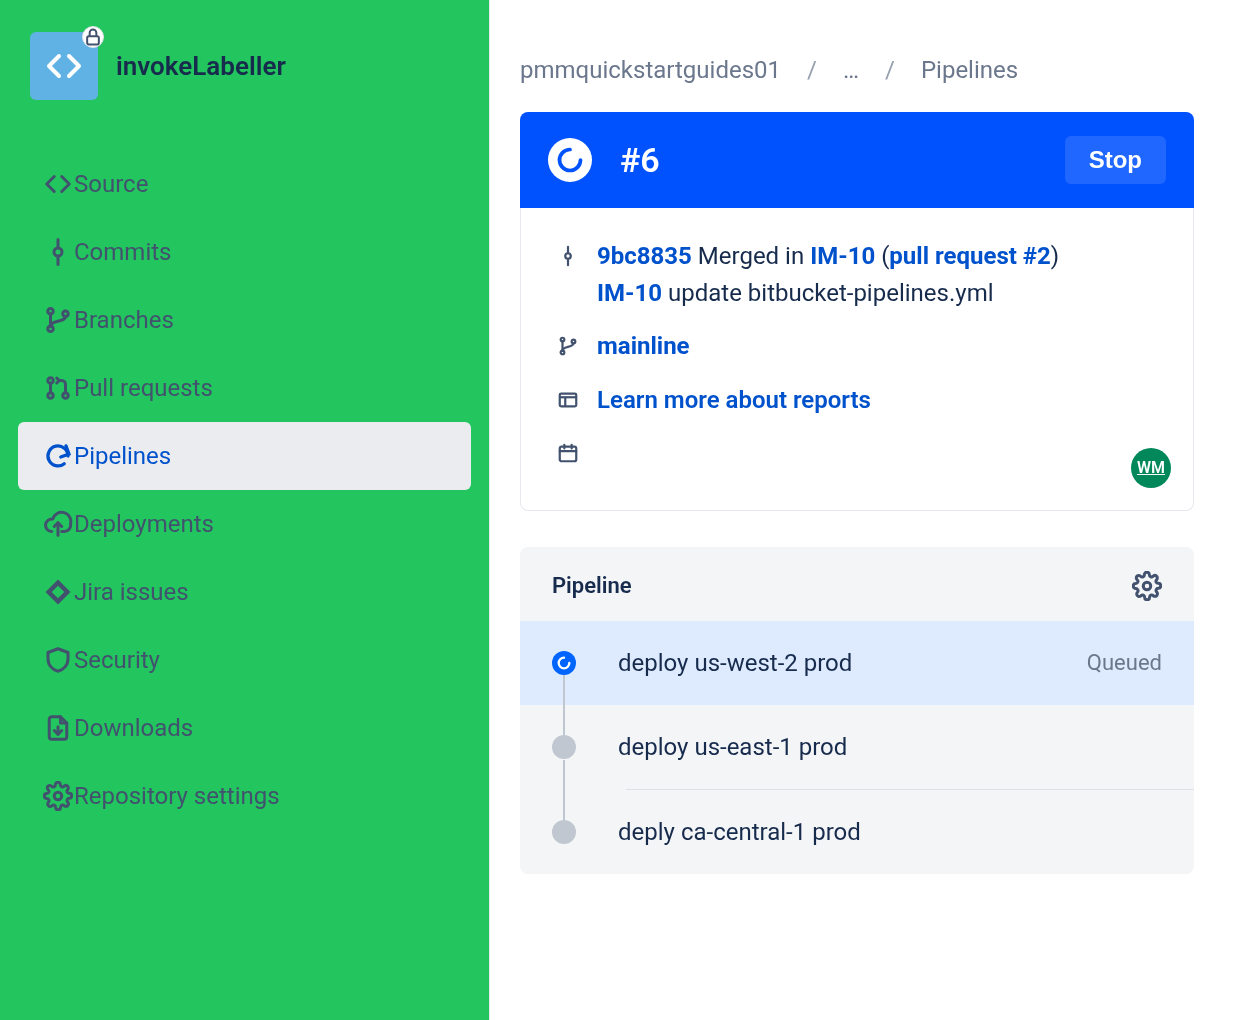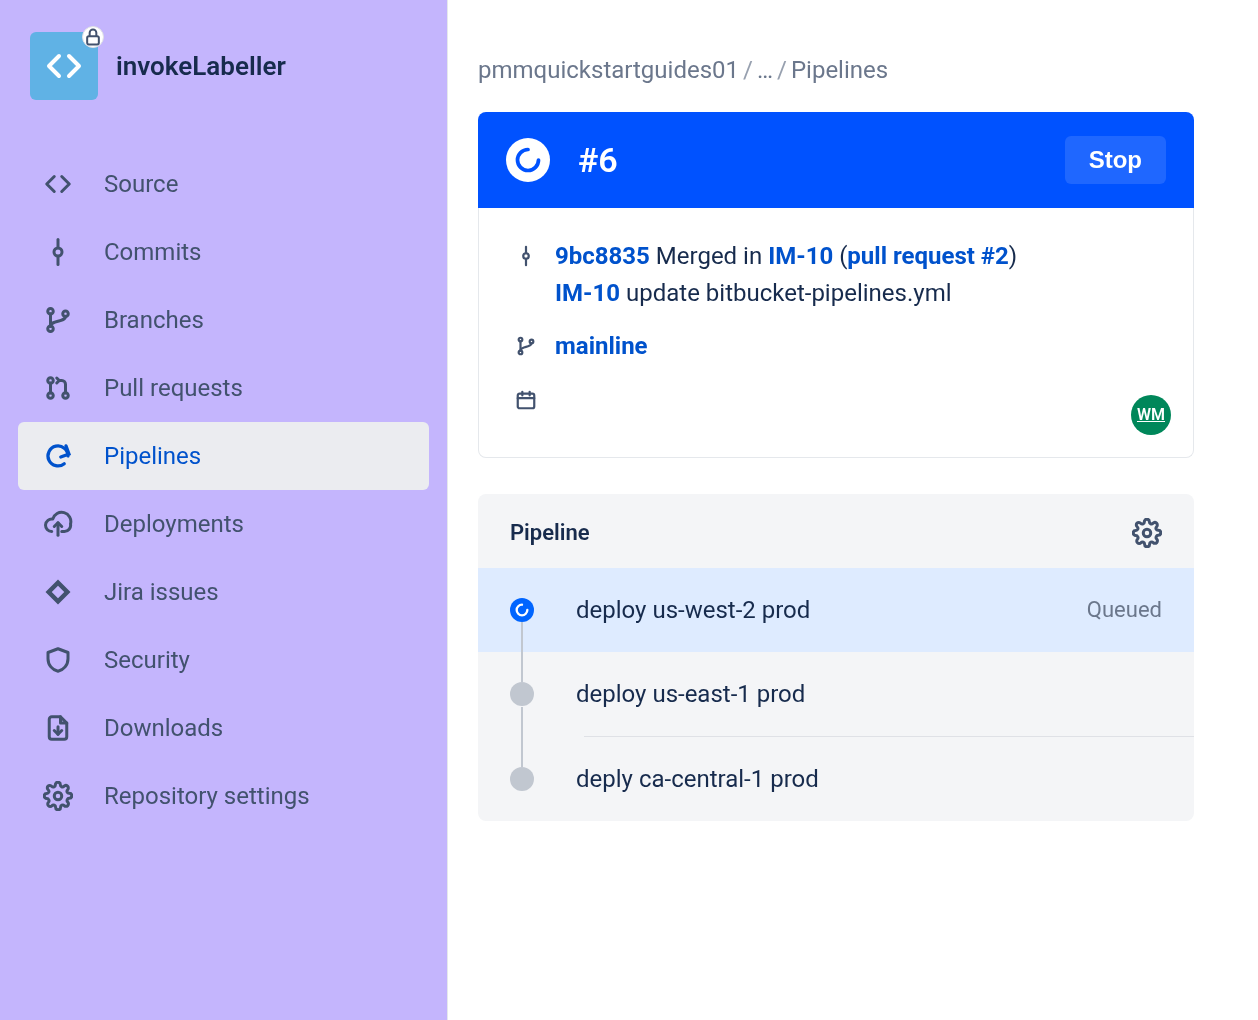--- a/index.html
+++ b/index.html
@@ -7,22 +7,22 @@
     font-family: -apple-system, BlinkMacSystemFont, "Segoe UI", Roboto, Helvetica, Arial, sans-serif;
     background: #fff;
     color: #172B4D;
     width: 1258px;
     height: 1020px;
     overflow: hidden;
     display: flex;
   }
   
   .sidebar {
-    width: 448px;
-    background: #c4b5fd;
+    width: 490px;
+    background: #22c55e;
     padding: 32px 18px 0 18px;
     border-right: 1px solid #e5e8ec;
   }
   .repo-header {
     display: flex;
     align-items: center;
     gap: 18px;
     padding: 0 12px 30px 12px;
   }
   .repo-icon {
@@ -46,21 +46,20 @@
   }
   .repo-name {
     font-size: 26px;
     font-weight: 600;
     color: #172B4D;
   }
   .nav-list { margin-top: 20px; }
   .nav-item {
     display: flex;
     align-items: center;
-    gap: 30px;
     padding: 18px 24px;
     border-radius: 6px;
     cursor: pointer;
     font-size: 24px;
     color: #42526E;
   }
   .nav-item.active {
     background: #ebecf0;
     color: #0052CC;
   }
@@ -74,21 +73,21 @@
 
   
   .main {
     flex: 1;
     padding: 56px 64px 0 30px;
   }
   .breadcrumb {
     font-size: 24px;
     color: #6B778C;
     display:flex;
-    gap: 4px;
+    gap: 26px;
     align-items:center;
     margin-bottom: 28px;
   }
   .breadcrumb .sep { color: #97a0af; }
   .run-header {
     background: #0052FF;
     border-radius: 8px 8px 0 0;
     padding: 24px 28px;
     display:flex;
     align-items:center;
@@ -368,20 +367,30 @@
             <circle cx="6" cy="19" r="2"></circle>
             <circle cx="18" cy="7" r="2"></circle>
             <path d="M6 7v10"></path>
             <path d="M18 9c0 5-12 3-12 8"></path>
           </svg>
         </span>
       <span class="link">mainline</span>
     </div>
     <div class="info-row">
       <span class="row-icon">
+          <svg viewBox="0 0 24 24" fill="none" stroke="currentColor" stroke-width="2.4">
+            <rect x="3" y="5" width="18" height="14" rx="1.5"></rect>
+            <line x1="3" y1="9" x2="21" y2="9"></line>
+            <line x1="9" y1="9" x2="9" y2="19"></line>
+          </svg>
+        </span>
+      <span class="link bold">Learn more about reports</span>
+    </div>
+    <div class="info-row">
+      <span class="row-icon">
           <svg viewBox="0 0 24 24" fill="none" stroke="currentColor" stroke-width="2.4" stroke-linecap="round">
             <rect x="3" y="5" width="18" height="16" rx="2"></rect>
             <line x1="3" y1="10" x2="21" y2="10"></line>
             <line x1="8" y1="3" x2="8" y2="7"></line>
             <line x1="16" y1="3" x2="16" y2="7"></line>
           </svg>
         </span>
     </div>
     <div class="avatar">WM</div>
   </div>

